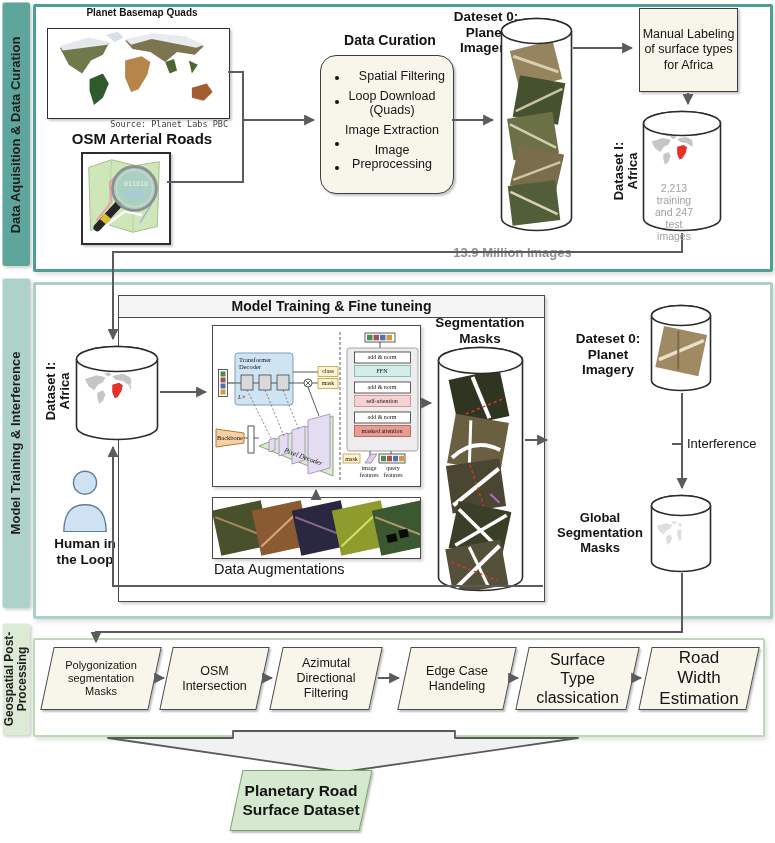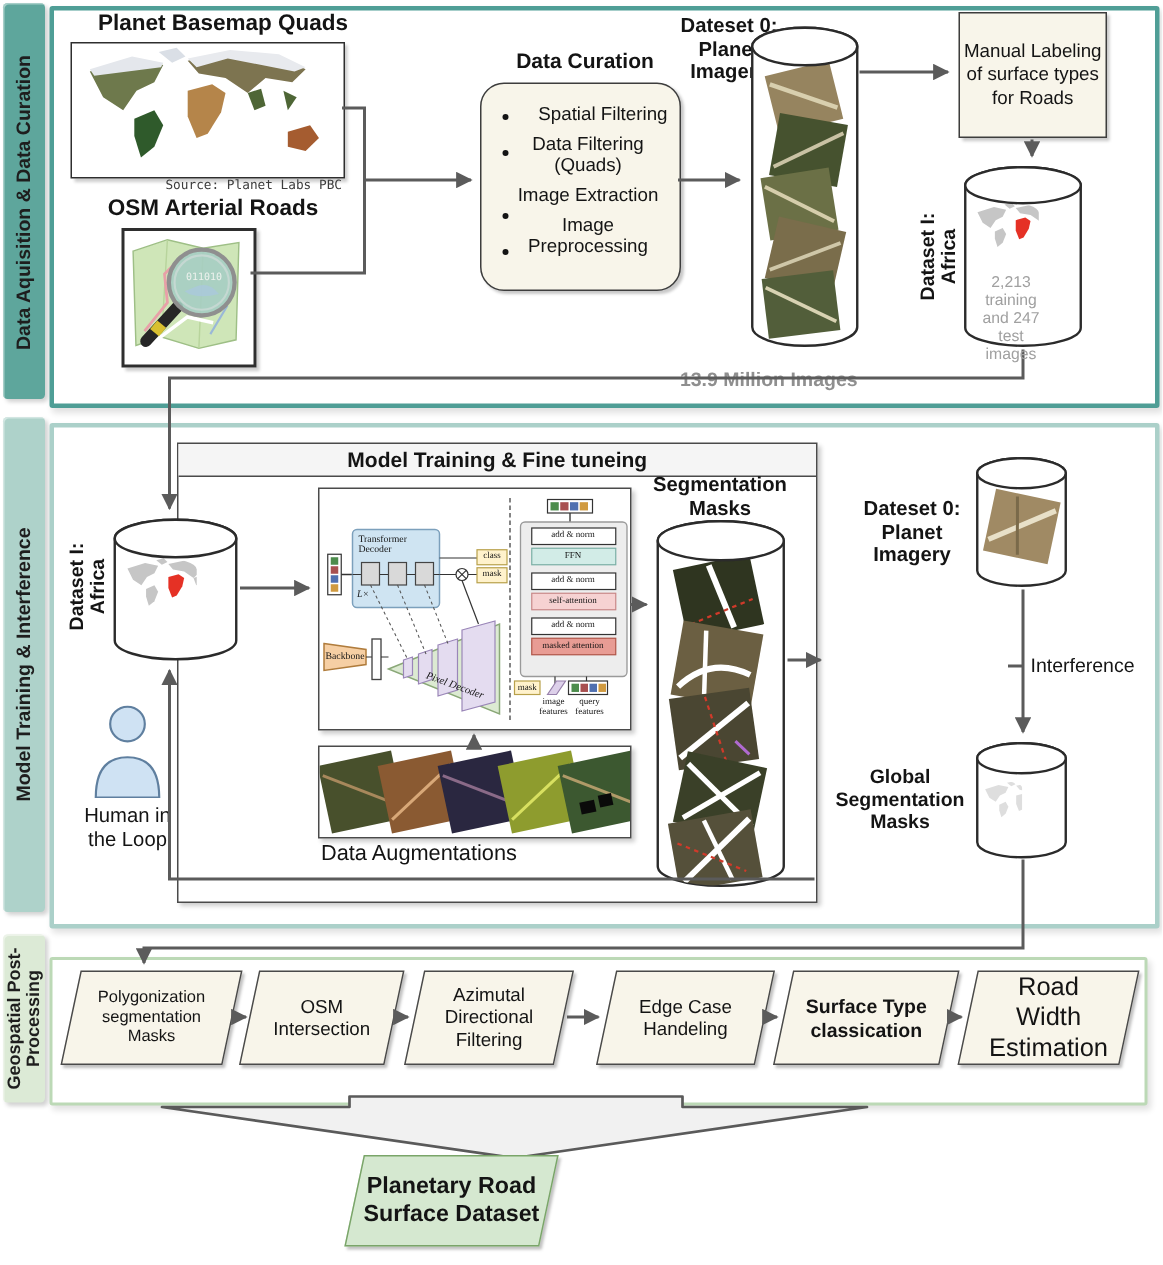--- a/index.html
+++ b/index.html
@@ -86,21 +86,21 @@
       <path d="M682,573 L682,632 L96,632 L96,642" marker-end="url(#arr)"></path>
       <path d="M543,586 L113,586 L113,447" marker-end="url(#arr)"></path>
       <path d="M155,678 L164,678" marker-end="url(#arr)"></path>
       <path d="M263,678 L272,678" marker-end="url(#arr)"></path>
       <path d="M378,678 L399,678" marker-end="url(#arr)"></path>
       <path d="M510,678 L518,678" marker-end="url(#arr)"></path>
       <path d="M633,678 L641,678" marker-end="url(#arr)"></path>
     </g>
   </svg>
 
-  <div class="node title" style="left:52px;top:7px;width:180px;font-size:15px;text-align:right;">Planet Basemap Quads</div>
+  <div class="node title" style="left:52px;top:7px;width:180px;font-size:10px;">Planet Basemap Quads</div>
 
   <div class="node" style="left:47px;top:28px;width:181px;height:89px;border:1.5px solid #2e2e2e;background:#fff;box-shadow:2px 2px 2px rgba(0,0,0,.2);">
     <svg width="178" height="86" viewBox="0 0 120 60" preserveAspectRatio="none">
       <path d="M8,13 L27,7 L41,10 L37,18 L29,22 L23,31 L14,25 Z" fill="#6e794c"></path>
       <path d="M39,4 L47,2 L51,6 L45,9 Z" fill="#dadfe6"></path>
       <path d="M28,35 L37,31 L41,38 L37,48 L31,53 L28,43 Z" fill="#2f5a2b"></path>
       <path d="M52,8 L71,4 L93,6 L105,12 L99,18 L87,16 L79,23 L69,16 L57,14 Z" fill="#7d7450"></path>
       <path d="M79,23 L85,21 L87,29 L82,31 Z" fill="#4e6636"></path>
       <path d="M95,22 L101,25 L97,31 Z" fill="#4e6636"></path>
       <path d="M97,41 L107,38 L111,44 L105,50 L97,48 Z" fill="#a55c30"></path>
@@ -127,21 +127,21 @@
       <path d="M42,42 Q50,48 66,44 Q60,36 52,38 Z" fill="#aac8dc" opacity="0.8"></path>
       <text x="43" y="34" font-size="7" fill="#eef2ee" font-family="DejaVu Sans Mono, monospace">011010</text>
     </svg>
   </div>
 
   <div class="node title" style="left:330px;top:32px;width:120px;font-size:14px;">Data Curation</div>
 
   <div class="node card" style="left:320px;top:55px;width:132px;height:137px;border-radius:16px;font-size:12.5px;">
     <ul style="list-style:none;margin:10px 0 0 0;padding:0 8px 0 8px;">
       <li style="position:relative;text-align:right;padding:3px 0 3px 10px;">Spatial Filtering</li>
-      <li style="position:relative;text-align:center;padding:3px 0 3px 10px;">Data Filtering (Quads)</li>
+      <li style="position:relative;text-align:center;padding:3px 0 3px 10px;">Loop Download (Quads)</li>
       <li style="position:relative;text-align:center;padding:3px 0 3px 10px;">Image Extraction</li>
       <li style="position:relative;text-align:center;padding:3px 0 3px 10px;">Image Preprocessing</li>
     </ul>
     <div style="position:absolute;left:14px;top:20px;width:4px;height:4px;border-radius:50%;background:#141414;"></div>
     <div style="position:absolute;left:14px;top:44px;width:4px;height:4px;border-radius:50%;background:#141414;"></div>
     <div style="position:absolute;left:14px;top:86px;width:4px;height:4px;border-radius:50%;background:#141414;"></div>
     <div style="position:absolute;left:14px;top:110px;width:4px;height:4px;border-radius:50%;background:#141414;"></div>
   </div>
 
   <div class="node title preline" style="left:440px;top:9px;width:92px;font-size:13.5px;">Dateset 0:
@@ -175,21 +175,21 @@
             <rect x="10" y="166" width="48" height="40" fill="#525e3a"></rect>
             <line x1="12" y1="172" x2="56" y2="200" stroke="#d8d2b2" stroke-width="2.5"></line>
           </g>
       </g>
       <ellipse cx="36.5" cy="14" rx="35" ry="12.5" fill="#fff" stroke="#2b2b2b" stroke-width="1.6"></ellipse>
     </svg>
   </div>
 
   <div class="node title gray" style="left:445px;top:245px;width:135px;font-size:13px;">13.9 Million Images</div>
 
-  <div class="node card flexc" style="left:639px;top:8px;width:99px;height:84px;font-size:12.5px;line-height:1.25;padding:2px;box-sizing:border-box;">Manual Labeling of surface types for Roads</div>
+  <div class="node card flexc" style="left:639px;top:8px;width:99px;height:84px;font-size:12.5px;line-height:1.25;padding:2px;box-sizing:border-box;">Manual Labeling of surface types for Africa</div>
 
   <div class="tab-label" style="left:568px;top:153px;width:115px;height:36px;color:#141414;z-index:3;">Dataset I:
 Africa</div>
 
   <div class="node" style="left:642px;top:110px;width:80px;height:122px;">
     <svg width="80" height="122" viewBox="0 0 80 122">
       <clipPath id="c1">
           <path d="M1.5,13.5 V108.5 A38.5,12 0 0 0 78.5,108.5 V13.5 A38.5,12 0 0 0 1.5,13.5 Z"></path>
         </clipPath>
       <path d="M1.5,13.5 V108.5 A38.5,12 0 0 0 78.5,108.5 V13.5 A38.5,12 0 0 0 1.5,13.5 Z" fill="#fff" stroke="#2b2b2b" stroke-width="1.6"></path>
@@ -224,21 +224,21 @@
       <ellipse cx="42" cy="14" rx="40.5" ry="12.5" fill="#fff" stroke="#2b2b2b" stroke-width="1.6"></ellipse>
     </svg>
   </div>
 
   <div class="node" style="left:60px;top:468px;width:50px;height:64px;">
     <svg width="50" height="64" viewBox="0 0 52 66">
       <circle cx="26" cy="15" r="12" fill="#cfe2f3" stroke="#5f7f9f" stroke-width="1.5"></circle>
       <path d="M4,66 Q4,38 26,38 Q48,38 48,66 Z" fill="#cfe2f3" stroke="#5f7f9f" stroke-width="1.5"></path>
     </svg>
   </div>
-  <div class="node title preline" style="left:35px;top:536px;width:100px;font-size:13.5px;font-weight:normal;">Human in
+  <div class="node title preline" style="left:35px;top:536px;width:100px;font-size:13.5px;font-weight:bold;">Human in
 the Loop</div>
 
   <div class="node" style="left:212px;top:325px;width:207px;height:160px;background:#fff;border:1.5px solid #4a4a4a;box-shadow:2px 2px 3px rgba(0,0,0,.2);">
     <svg width="207" height="160" viewBox="0 0 207 160" style="position:absolute;left:0;top:0;">
       <line x1="127" y1="6" x2="127" y2="154" stroke="#333" stroke-width="0.8" stroke-dasharray="3,2"></line>
 
       <rect x="5.5" y="43.5" width="9" height="27" fill="#fff" stroke="#333" stroke-width="0.8"></rect>
       <rect x="7.5" y="45.5" width="5" height="5" fill="#4c8c4c"></rect>
         <rect x="7.5" y="51.5" width="5" height="5" fill="#a85050"></rect>
       <rect x="7.5" y="57.5" width="5" height="5" fill="#5070b0"></rect>
@@ -440,21 +440,21 @@
   <div class="pgram" style="left:276px;top:647px;width:100px;height:63px;">
     <div class="shape"></div>
     <div class="lbl" style="font-size:12.5px;padding:0 12px;">Azimutal Directional Filtering</div>
   </div>
   <div class="pgram" style="left:404px;top:647px;width:106px;height:63px;">
     <div class="shape"></div>
     <div class="lbl" style="font-size:12.5px;padding:0 14px;">Edge Case Handeling</div>
   </div>
   <div class="pgram" style="left:522px;top:647px;width:111px;height:63px;">
     <div class="shape"></div>
-    <div class="lbl" style="font-size:13px;padding:0 12px;font-weight:bold;">Surface Type classication</div>
+    <div class="lbl" style="font-size:16px;padding:0 12px;">Surface Type classication</div>
   </div>
   <div class="pgram" style="left:645px;top:647px;width:108px;height:63px;">
     <div class="shape"></div>
     <div class="lbl" style="font-size:17px;padding:0 14px;">Road Width Estimation</div>
   </div>
 
   <svg class="node" style="left:100px;top:724px;" width="486" height="52" viewBox="0 0 486 52">
     <polygon points="8,14 133,14 133,7 355,7 355,14 478,14 243,48" fill="#f1f1f1" stroke="#5a5a5a" stroke-width="1.8" stroke-linejoin="round"></polygon>
   </svg>
 

